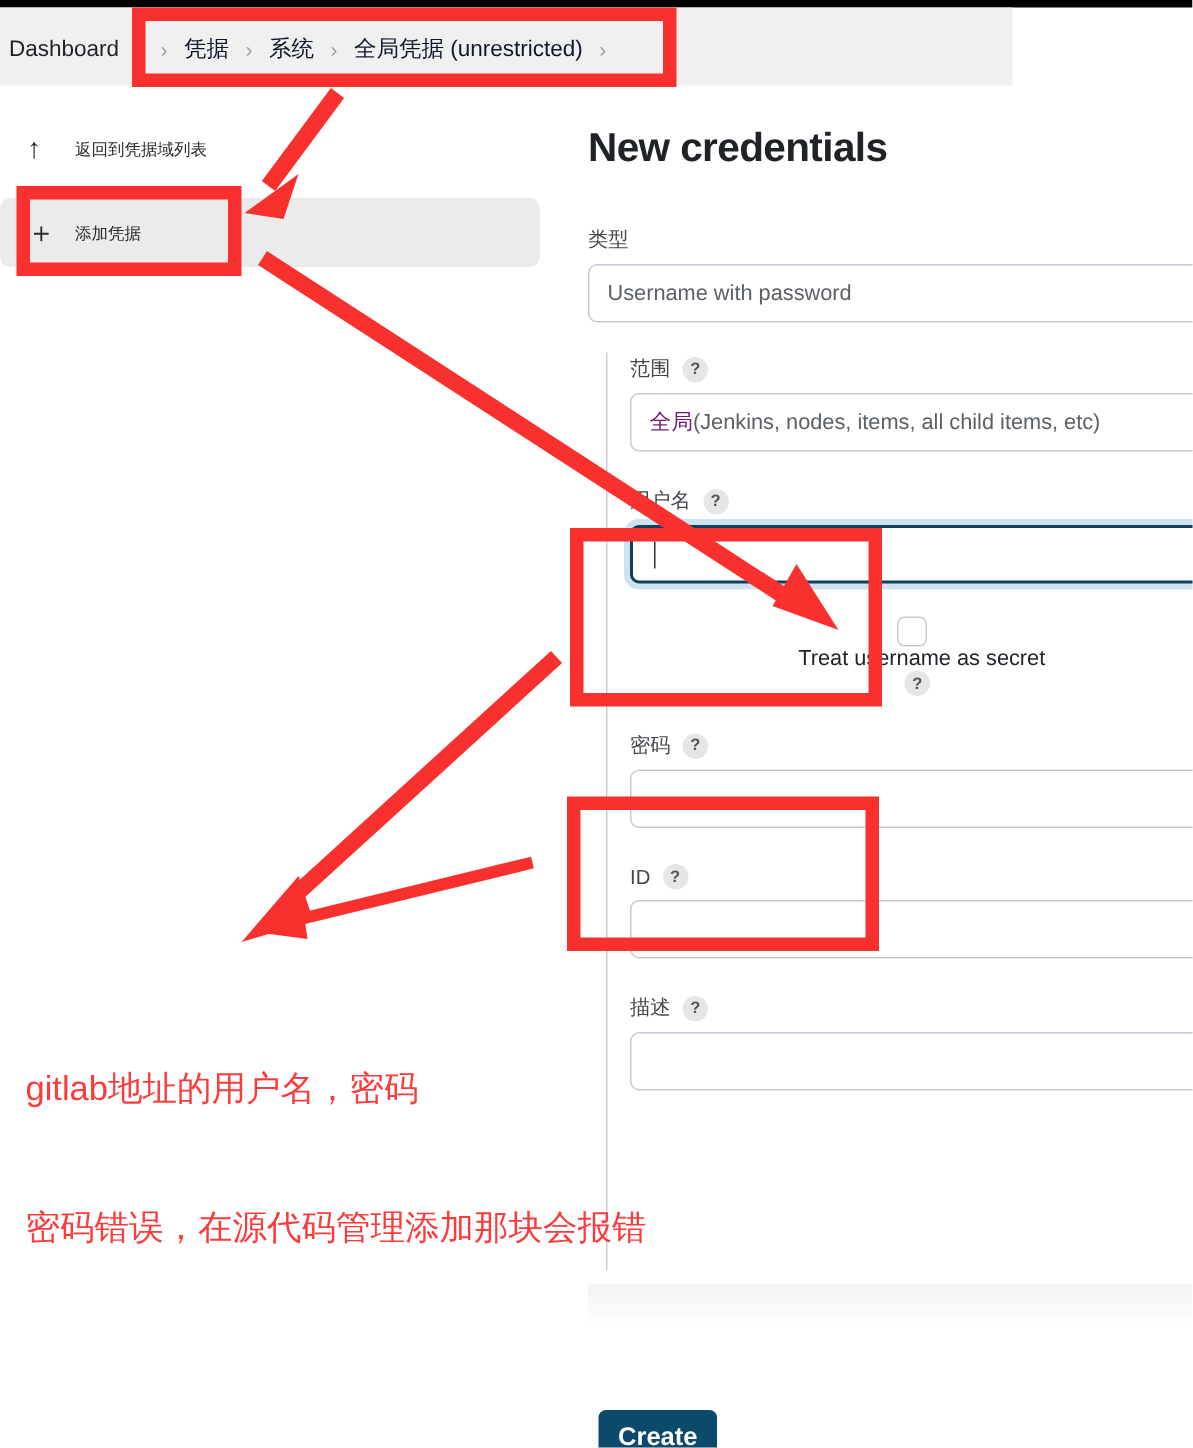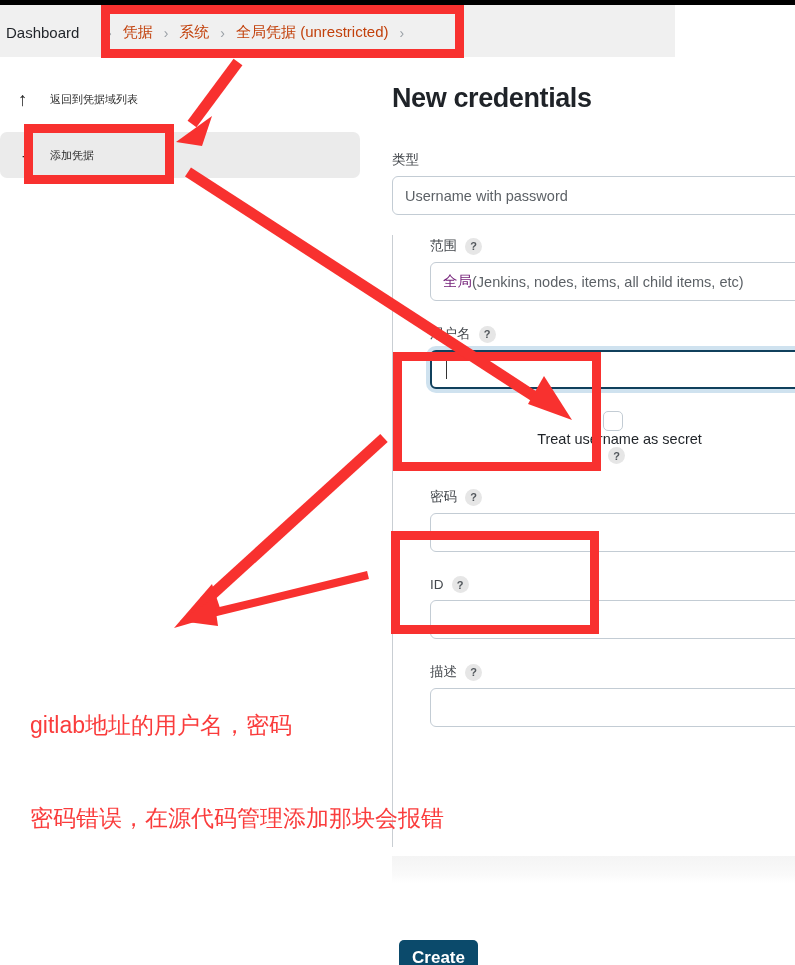--- a/index.html
+++ b/index.html
@@ -26,21 +26,21 @@
     font-size:15px;color:#1f2328;letter-spacing:0;
   }
   .crumb-rest{
     position:absolute;left:96px;top:18px;
     display:flex;align-items:center;gap:0px;
     font-size:15px;color:#1f2328;
   }
   .crumb-rest .sep{
     color:#9aa0a6;font-size:14px;margin:0 11px;display:inline-block;
   }
-  .crumb-rest .lnk{color:#c2410c;}
+  .crumb-rest .lnk{color:#0f172a;}
 
   
   .sidebar{position:absolute;left:0;top:70px;width:360px;}
   .side-row{
     display:flex;align-items:center;height:46px;
     border-radius:7px;padding-left:18px;box-sizing:border-box;
   }
   .side-row.hovered{background:#ebebeb;}
   .side-ico{
     width:26px;font-size:19px;color:#2b2b2b;display:inline-block;
@@ -65,21 +65,21 @@
     margin-left:8px;
   }
   .txtbox{
     box-sizing:border-box;height:39px;border:1px solid #c3ccd4;
     border-radius:6px;background:#ffffff;
     display:flex;align-items:center;padding-left:12px;
     font-size:14.5px;color:#5c6166;
   }
   #type-select{width:420px;margin-bottom:8px;}
 
-  .indent{position:relative;padding-left:38px;margin-top:22px;}
+  .indent{position:relative;margin-left:12px;padding-left:16px;margin-top:22px;}
   .indent:before{
     content:"";position:absolute;left:0px;top:-2px;width:1px;height:612px;
     background:#c9ced3;
   }
   .sub-field{margin-bottom:0px;}
   .fbox{width:400px;}
 
   .scope-input{color:#1f2328;}
   .scope-input .muted{color:#5c6166;}
 
@@ -108,21 +108,21 @@
   }
   .create-btn{
     position:absolute;left:399px;top:940px;width:79px;height:35px;
     background:#0b4a6b;border-radius:5px;border:none;
     color:#ffffff;font-size:17px;font-weight:bold;
     display:flex;align-items:center;justify-content:center;
     cursor:pointer;
   }
 
   
-  .overlay{position:absolute;left:16px;top:0;width:756px;height:965px;pointer-events:none;}
+  .overlay{position:absolute;left:3px;top:0;width:756px;height:965px;pointer-events:none;}
   .redbox{position:absolute;border:9px solid #f8312f;box-sizing:border-box;}
   #redbox-breadcrumb{left:85px;top:5px;width:363px;height:53px;}
   #redbox-addcred{left:8px;top:124px;width:150px;height:60px;}
   #redbox-username{left:377px;top:352px;width:208px;height:119px;}
   #redbox-password{left:375px;top:531px;width:208px;height:103px;}
 
   .annotation-text{
     position:absolute;left:14px;top:648px;
     color:#fa3c3c;font-size:23px;line-height:31px;
     white-space:pre;

